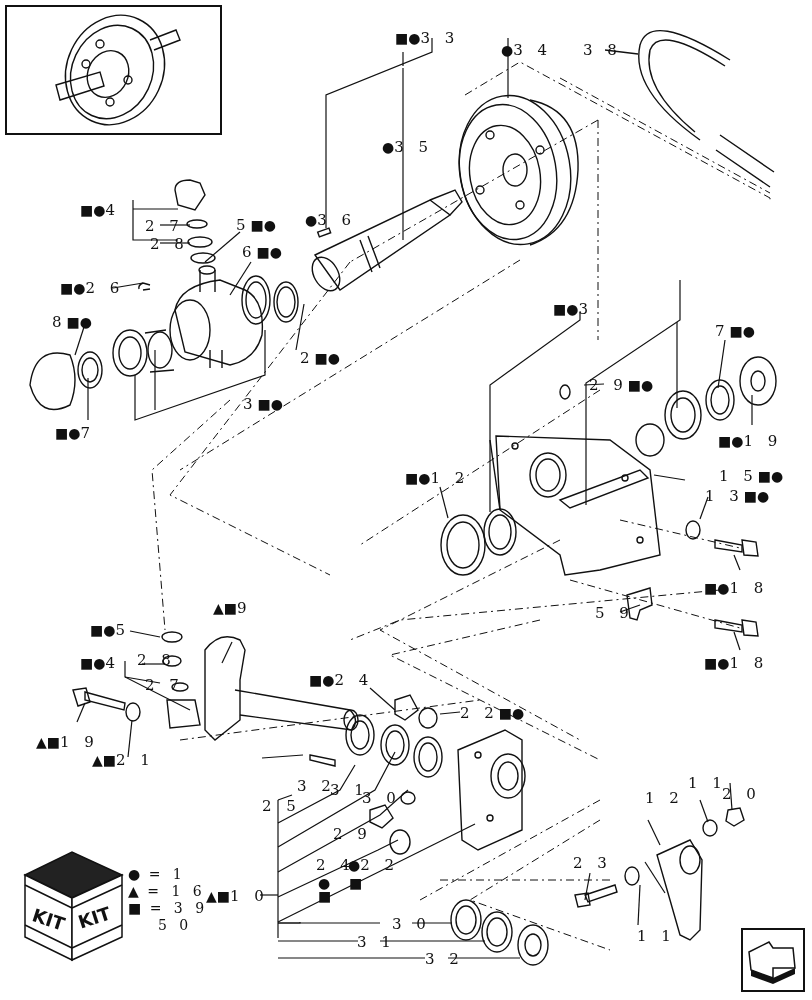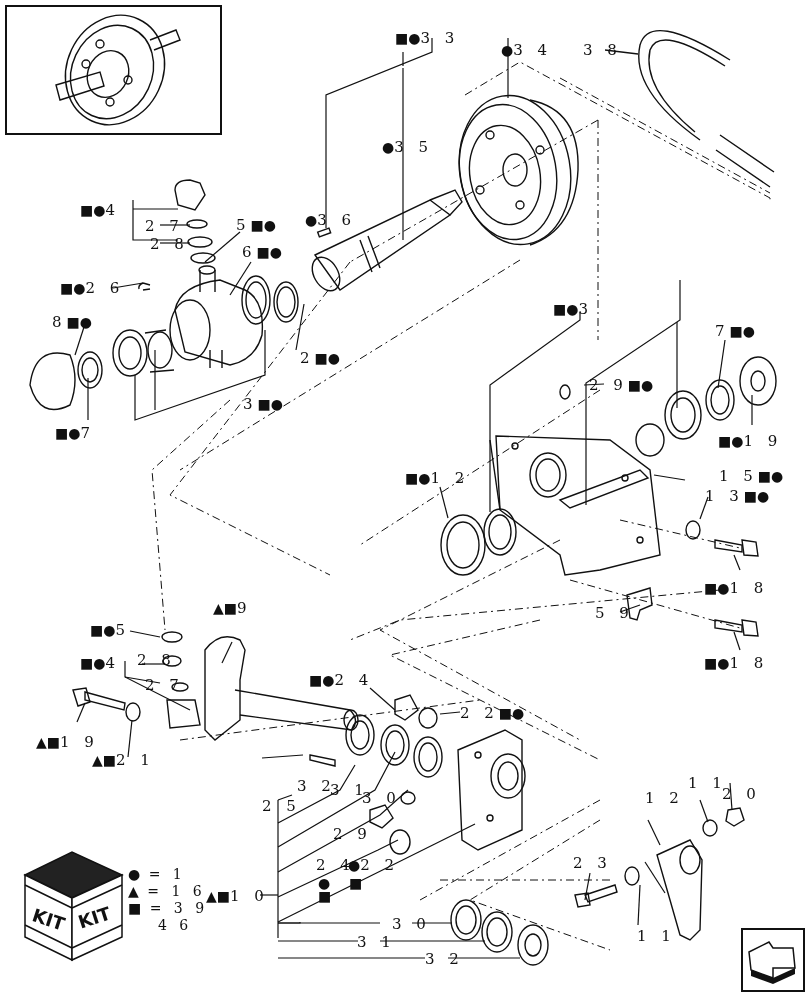--- a/index.html
+++ b/index.html
@@ -319,21 +319,21 @@
 <div class="lbl" style="left:688px;top:775px;"><span>1 1</span></div>
 <div class="lbl" style="left:722px;top:762px;margin-top:24px;"><span>2 0</span></div>
 <div class="lbl" style="left:637px;top:928px;"><span>1 1</span></div>
 
 <div class="lbl" style="left:32px;top:912px;font-family:'DejaVu Sans',sans-serif;font-weight:bold;font-size:18px;letter-spacing:0;transform:rotate(18deg);">KIT</div>
 <div class="lbl" style="left:78px;top:910px;font-family:'DejaVu Sans',sans-serif;font-weight:bold;font-size:18px;letter-spacing:0;transform:rotate(-18deg);">KIT</div>
 <div class="kit-legend">
   <div><span class="sym">●</span> <span>= 1</span></div>
   <div><span class="sym">▲</span> <span>= 1 6</span></div>
   <div><span class="sym">■</span> <span>= 3 9</span></div>
-  <div style="padding-left:30px;"><span>4 6</span></div>
+  <div style="padding-left:30px;"><span>5 0</span></div>
 </div>
 
 <div class="navbox">
   <svg width="60" height="60" viewBox="0 0 60 60">
     <polygon points="6,22 26,12 30,18 50,18 52,38 30,38 30,48 8,40" fill="#fff" stroke="#111" stroke-width="1.5"></polygon>
     <polygon points="8,40 30,48 30,54 8,46" fill="#111"></polygon>
     <polygon points="30,48 52,38 52,44 30,54" fill="#111"></polygon>
   </svg>
 </div>
 

